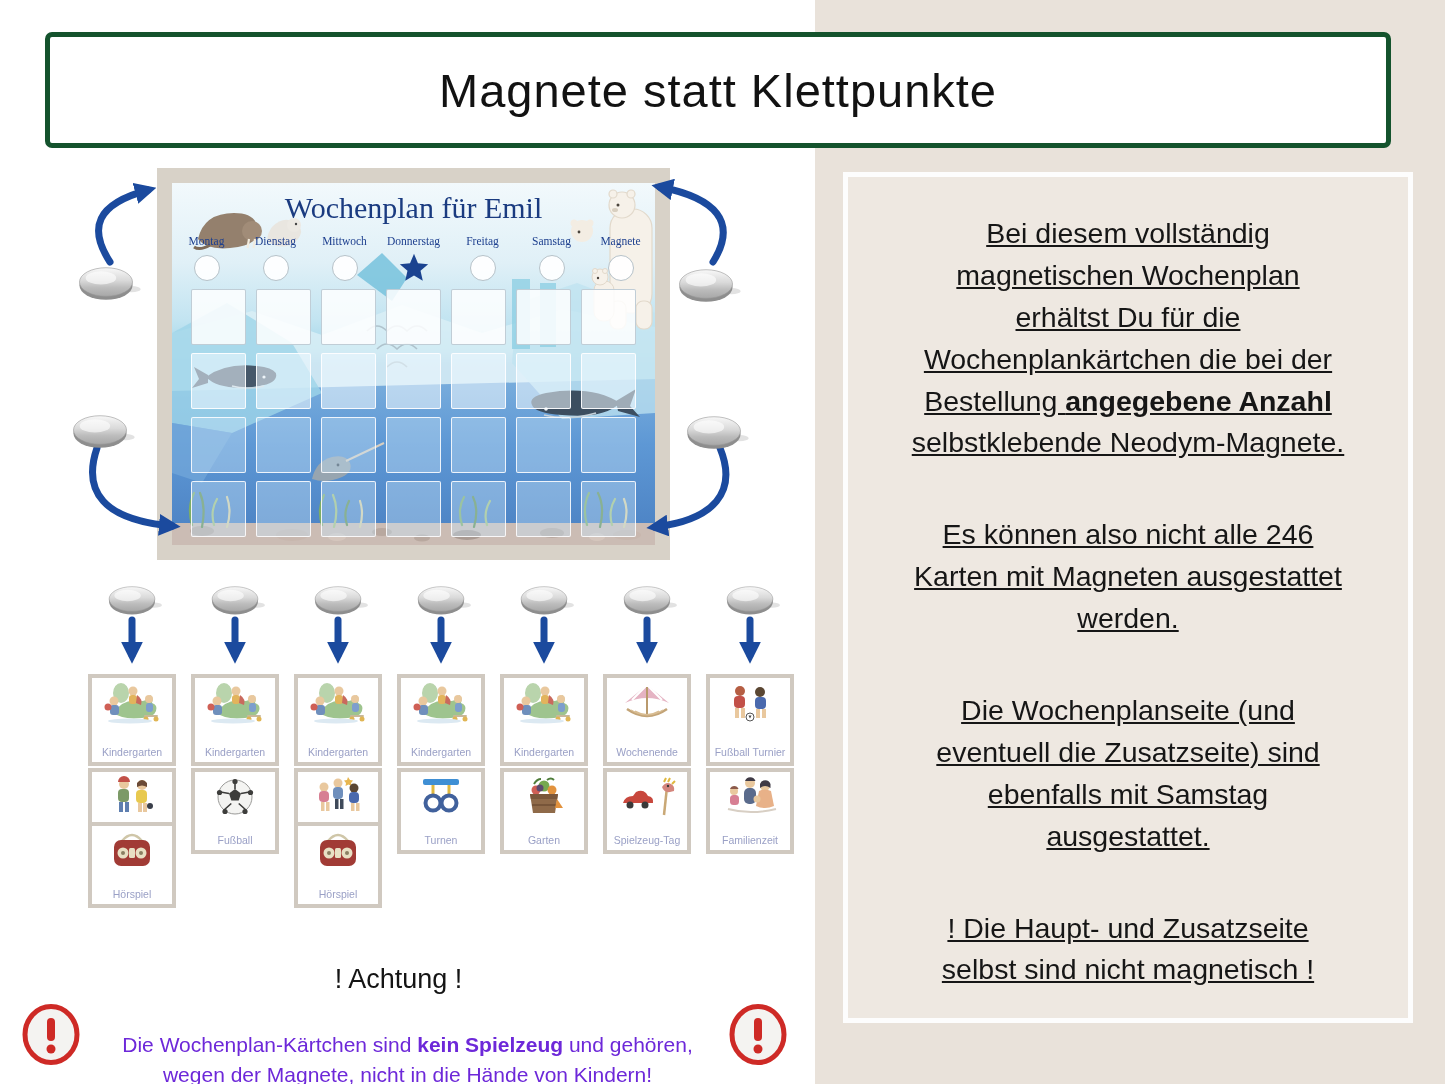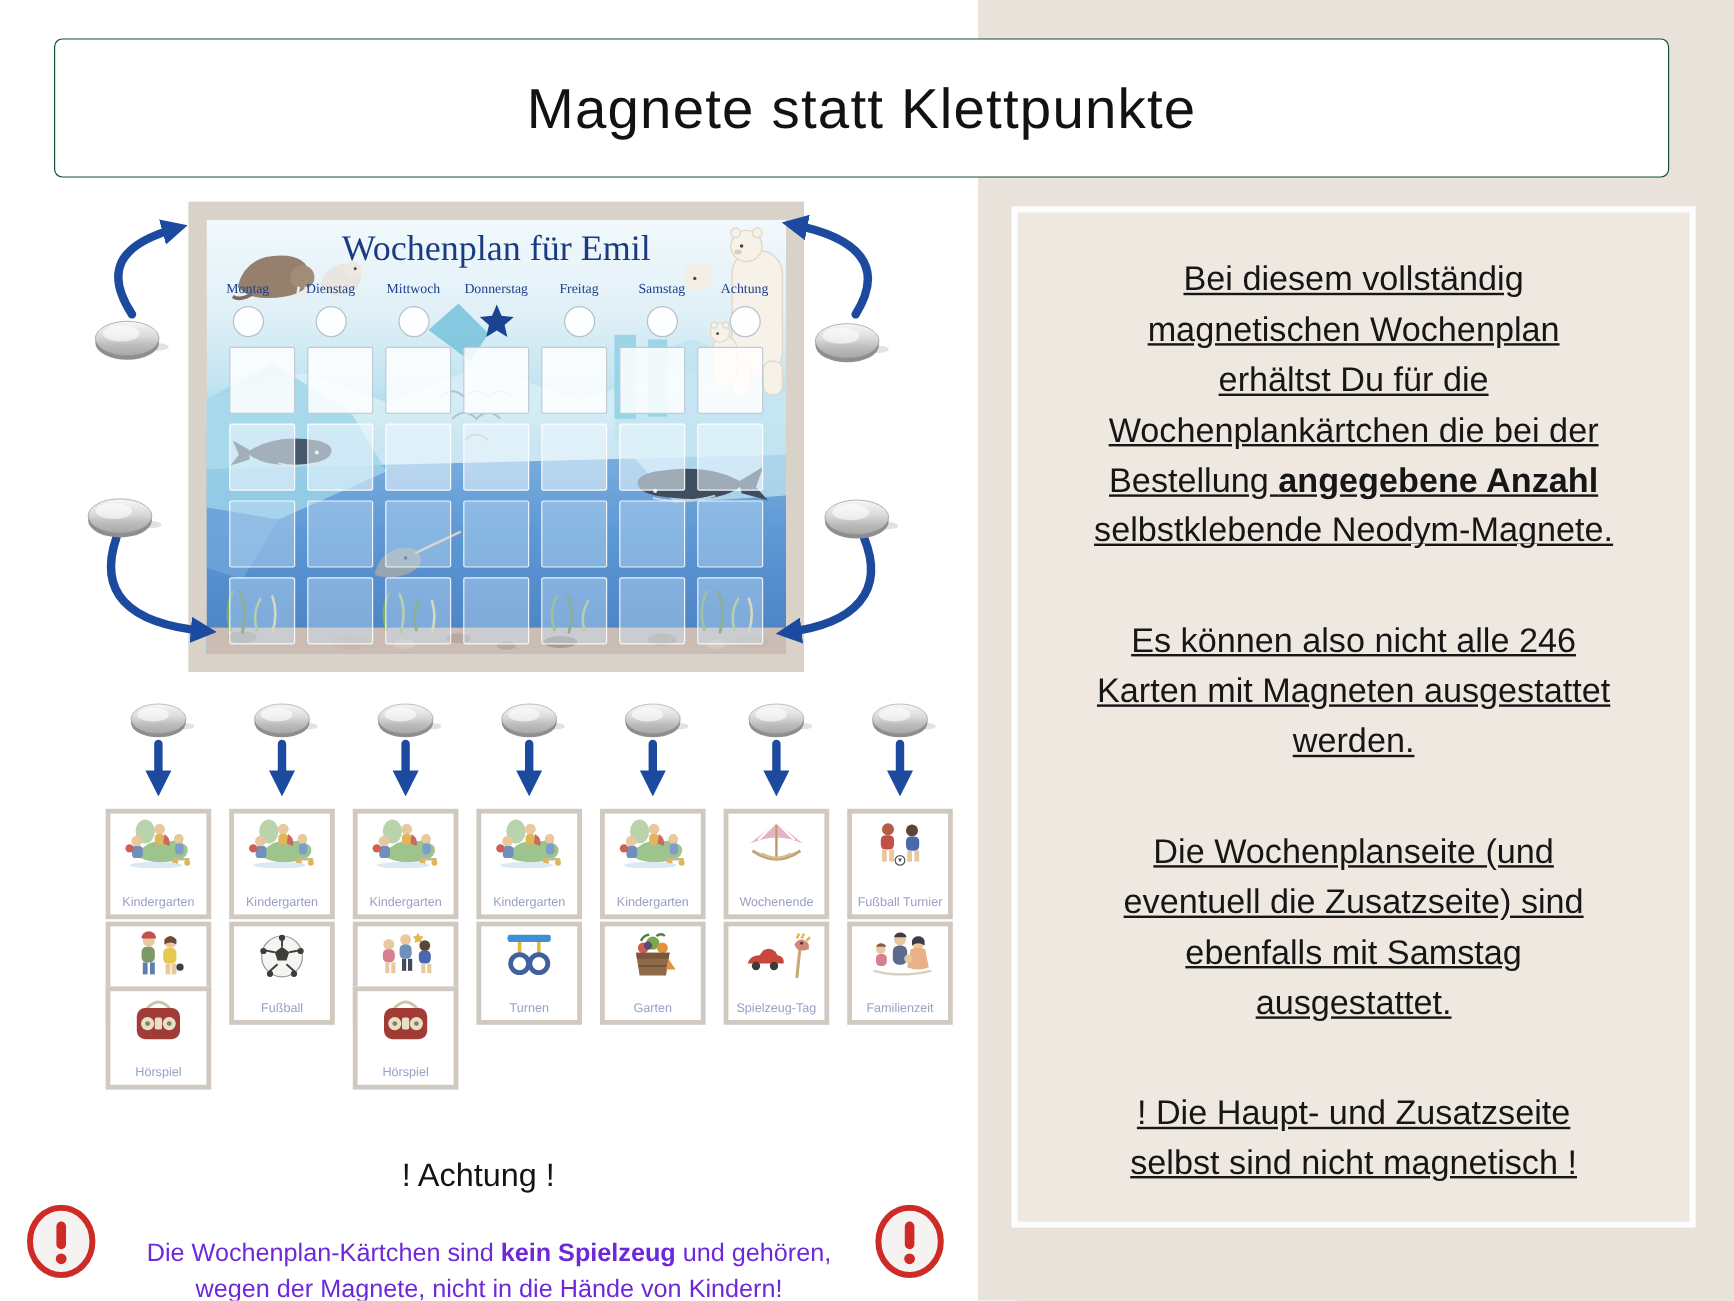--- a/index.html
+++ b/index.html
@@ -11,21 +11,21 @@
   .info-box{position:absolute;left:28px;top:172px;width:570px;height:851px;
             background:#eee8e1;border:5px solid #fdfdfd;box-sizing:border-box;
             text-align:center;color:#161616;font-size:28.5px;line-height:1.47;
             padding:24px 8px;}
   .para{margin:12px 0 50px;white-space:pre-line;text-decoration:underline;}
   .para.last{margin-bottom:0;}
   .b{font-weight:bold;}
 
   
   .title-box{position:absolute;left:45px;top:32px;width:1346px;height:116px;
-             background:#ffffff;border:1px solid #14532d;border-radius:7px;
+             background:#ffffff;border:5px solid #14532d;border-radius:7px;
              box-sizing:border-box;display:flex;align-items:center;justify-content:center;
              font-size:47px;letter-spacing:1px;color:#121212;z-index:2;}
 
   
   .planner-frame{position:absolute;left:157px;top:168px;width:513px;height:392px;
                  background:#d8d2c8;padding:15px;box-sizing:border-box;z-index:1;}
   .planner{position:relative;width:483px;height:362px;overflow:hidden;}
   .scene{position:absolute;left:0;top:0;width:100%;height:100%;}
   .ptitle{position:absolute;top:8px;left:0;right:0;text-align:center;
           font-family:"Liberation Serif",serif;font-size:30px;color:#1a3b80;}
@@ -341,21 +341,21 @@
 
       <div class="ptitle">Wochenplan für Emil</div>
 
       <div class="days">
         <div class="day">Montag</div>
         <div class="day">Dienstag</div>
         <div class="day">Mittwoch</div>
         <div class="day">Donnerstag</div>
         <div class="day">Freitag</div>
         <div class="day">Samstag</div>
-        <div class="day">Achtung</div>
+        <div class="day">Magnete</div>
       </div>
 
       <div class="slots">
         <div class="slot">
             <div class="circ"></div>
           </div>
         <div class="slot">
             <div class="circ"></div>
           </div>
         <div class="slot">

